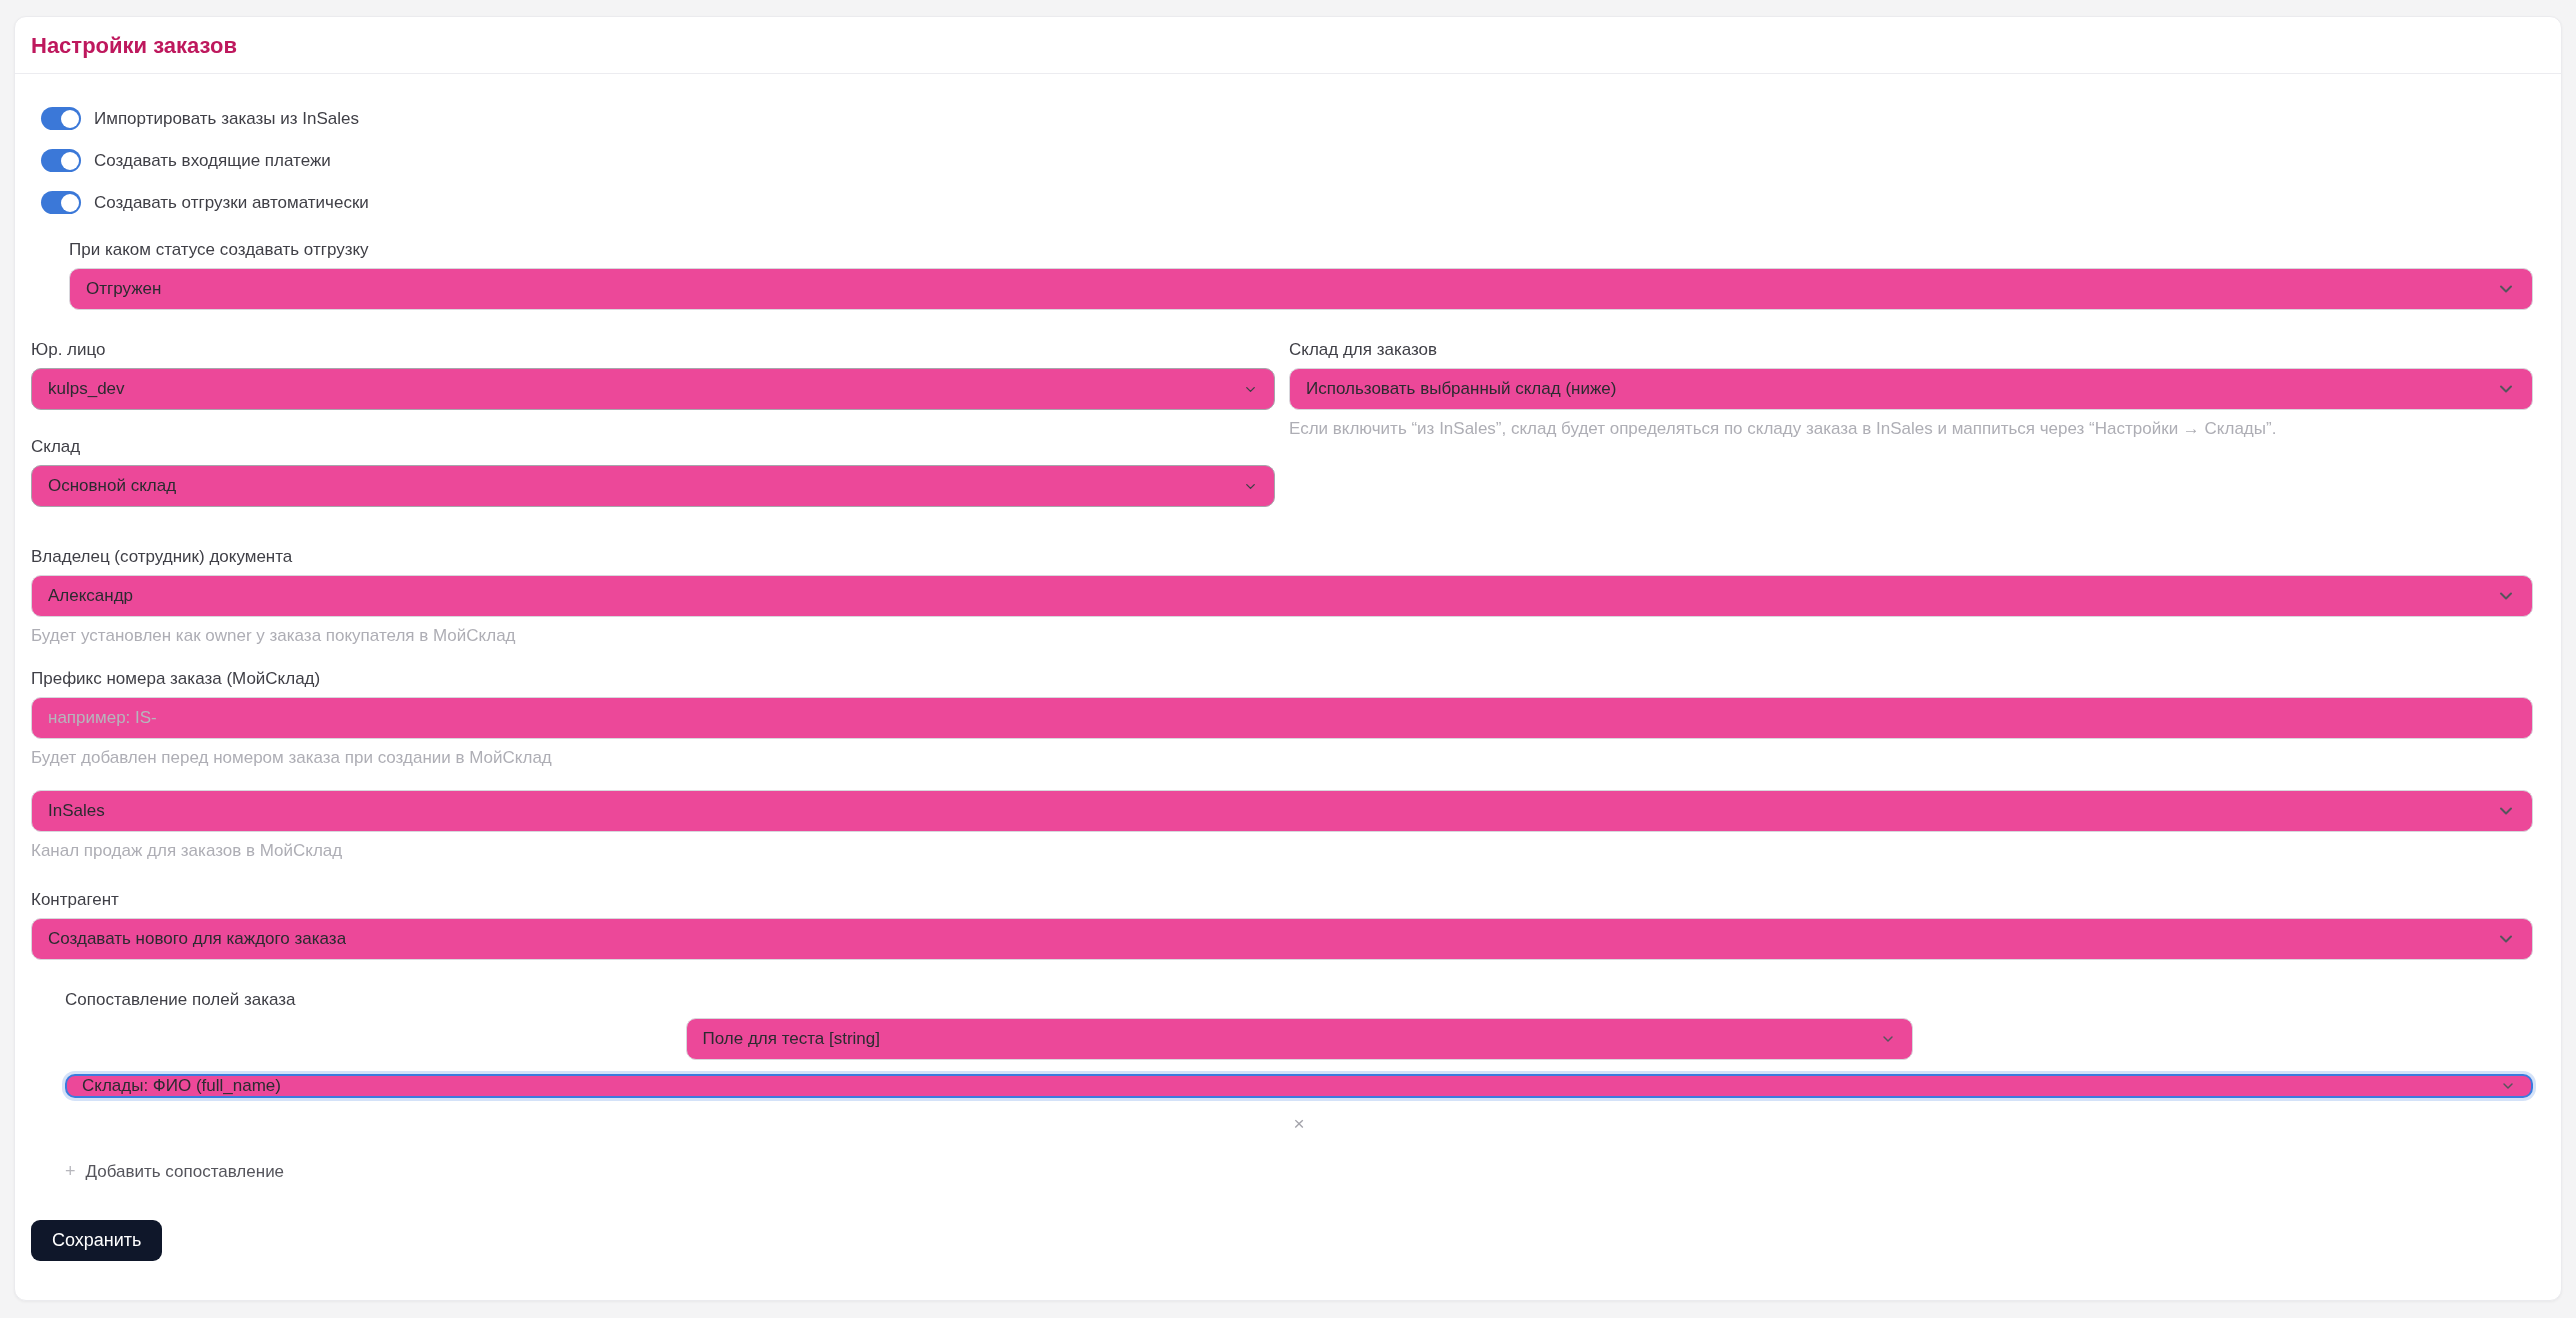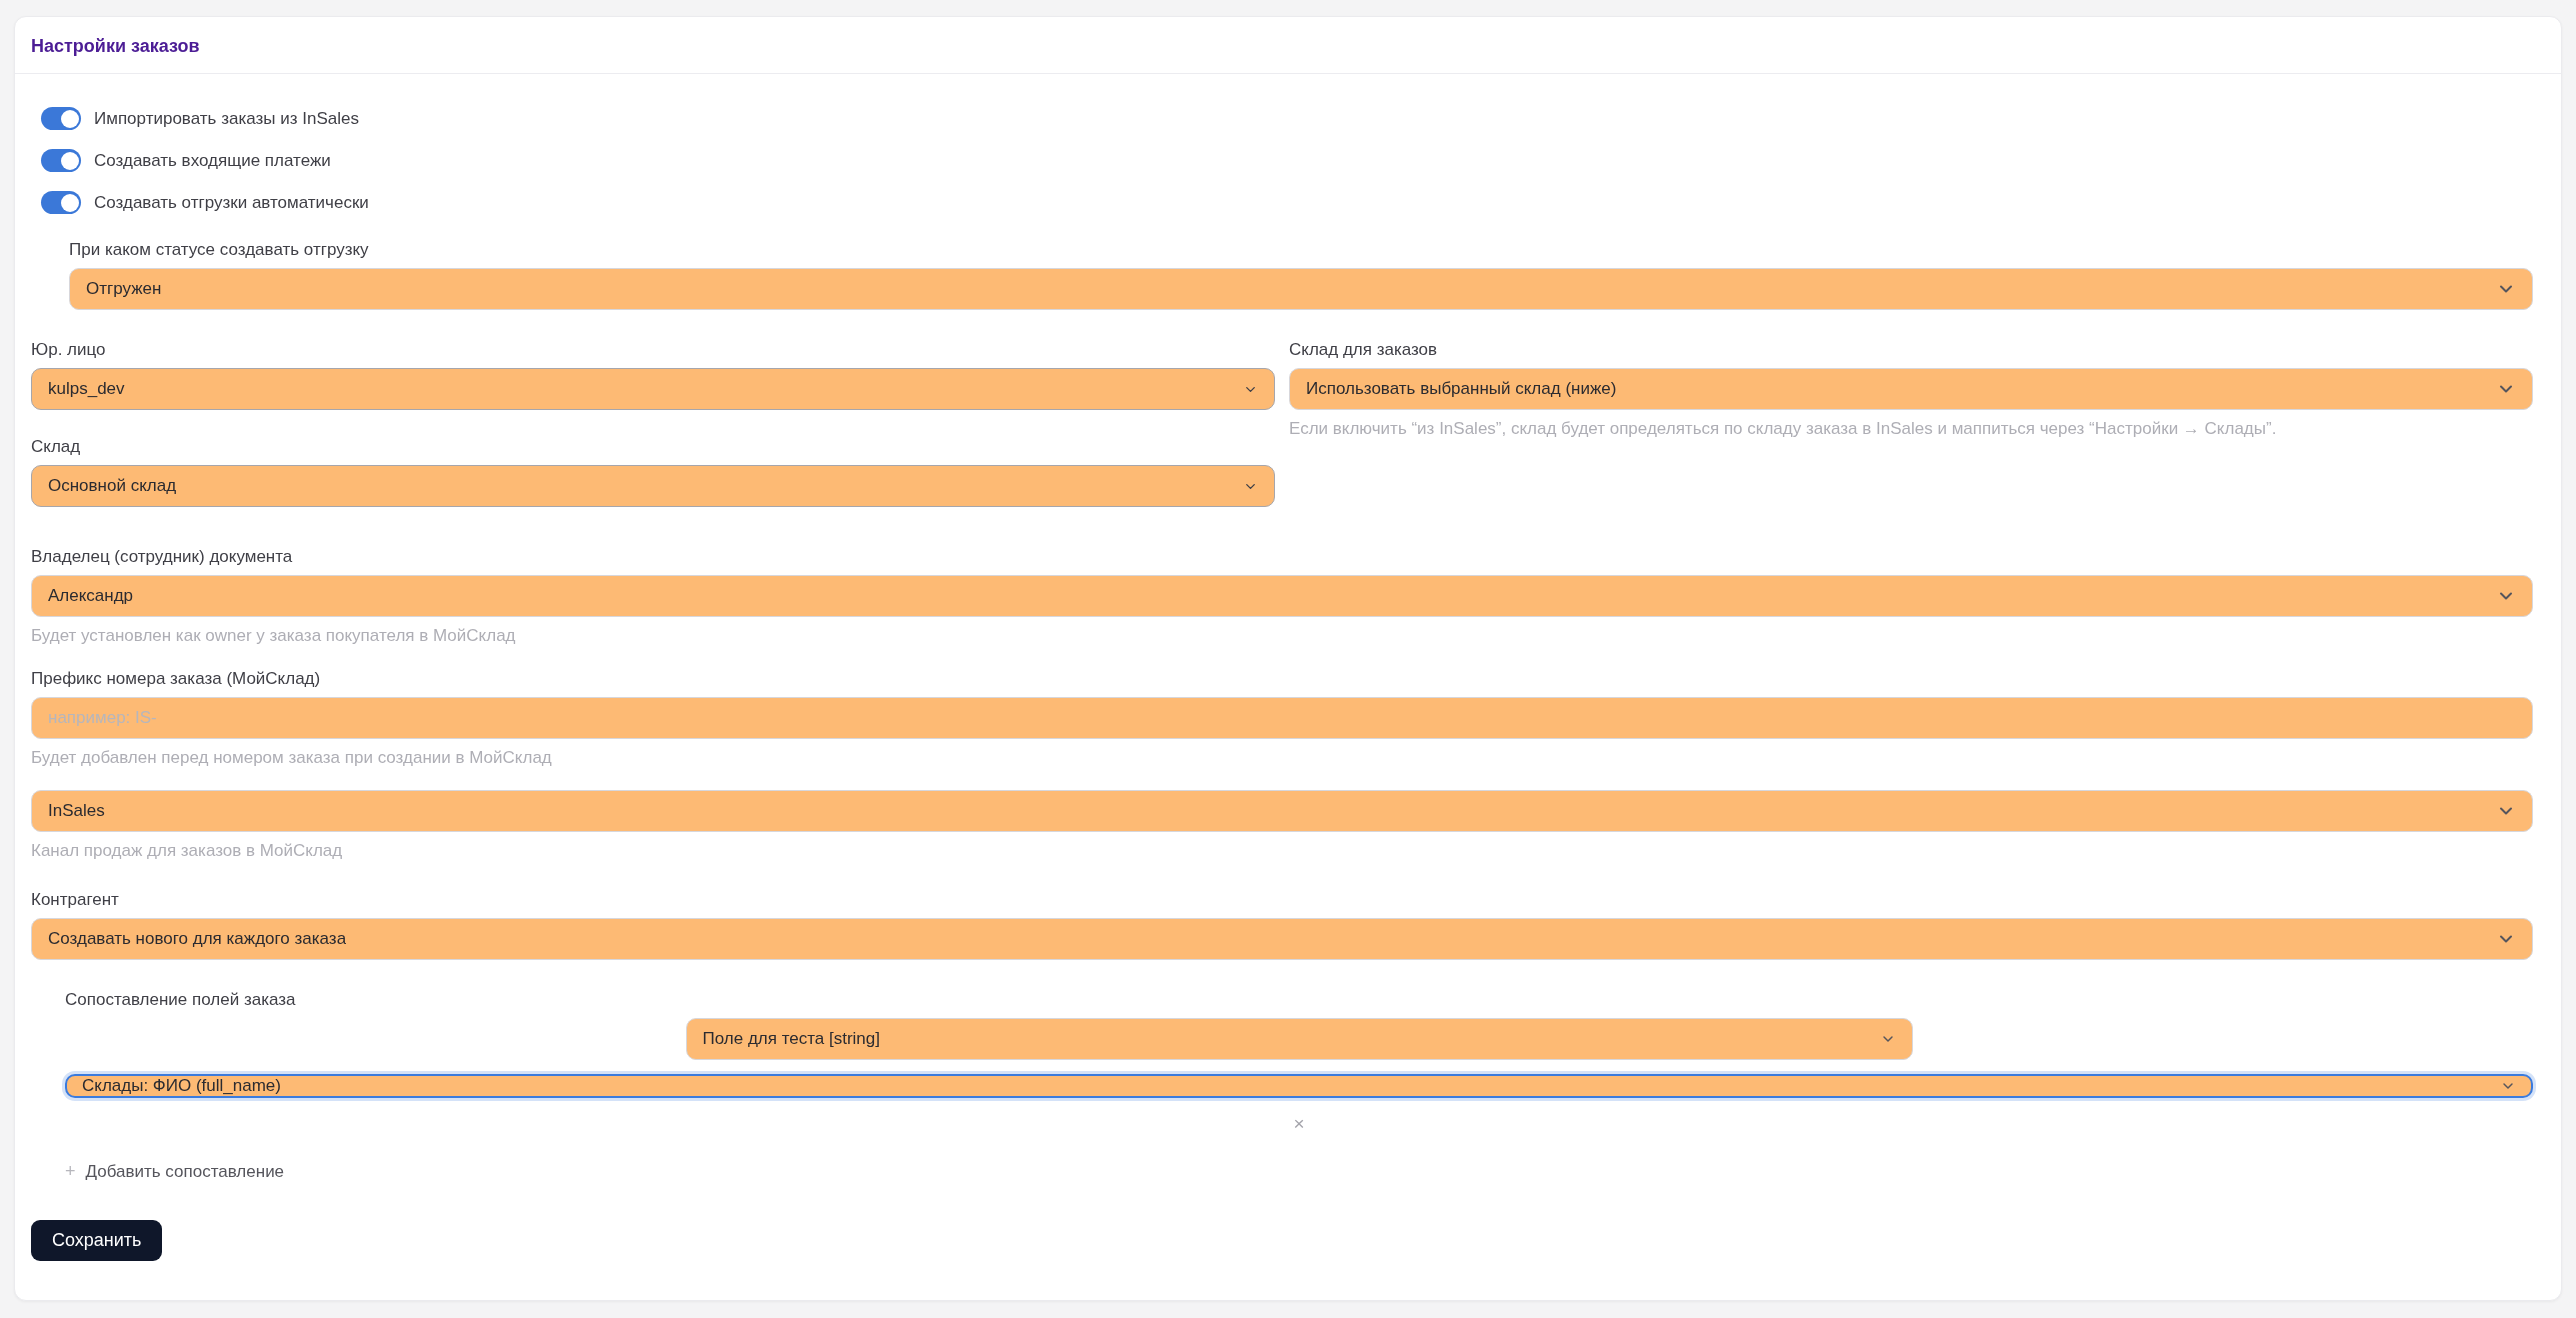--- a/index.html
+++ b/index.html
@@ -16,44 +16,44 @@
     background: #ffffff;
     border: 1px solid #ebebee;
     border-radius: 12px;
     box-shadow: 0 1px 3px rgba(0,0,0,0.05);
   }
   .card-header {
     padding: 18px 16px 16px 16px;
     border-bottom: 1px solid #ececf0;
   }
   .card-title {
-    font-size: 18px;
+    font-size: 22px;
     font-weight: bold;
-    color: #4c1d95;
+    color: #be185d;
     line-height: 22px;
   }
   .card-body { padding: 33px 28px 0 16px; }
 
   
   .toggle-row { display: flex; align-items: center; height: 23px; margin: 0 0 19px 10px; }
   .toggle {
     width: 40px; height: 23px; flex: none;
     background: #3b78d8; border-radius: 12px; position: relative; cursor: pointer;
   }
   .toggle::after {
     content: ""; position: absolute; top: 2.5px; right: 2.5px;
     width: 18px; height: 18px; border-radius: 50%; background: #ffffff;
   }
   .toggle-label { margin-left: 13px; font-size: 17px; color: #3f3f46; }
 
   
   .field-label { display: block; font-size: 17px; color: #3f3f46; line-height: 20px; margin-bottom: 8px; }
   .select, .text-input {
     height: 42px; width: 100%;
-    border: 1px solid #d7d7dc; border-radius: 10px; background: #fdba74;
+    border: 1px solid #d7d7dc; border-radius: 10px; background: #ec4899;
     display: flex; align-items: center; justify-content: space-between;
     padding: 0 16px; font-size: 17px; color: #2b2b30; cursor: pointer; gap: 44px;
   }
   .select.native { border-color: #a6a6ac; }
   .select .value { white-space: nowrap; overflow: hidden; }
   .chev { flex: none; margin-left: 12px; display: flex; align-items: center; }
   .hint { font-size: 17px; color: #aeaeb5; line-height: 17px; margin-top: 10px; }
   .text-input { cursor: text; }
   .text-input input {
     border: none; outline: none; width: 100%; font-size: 17px;

